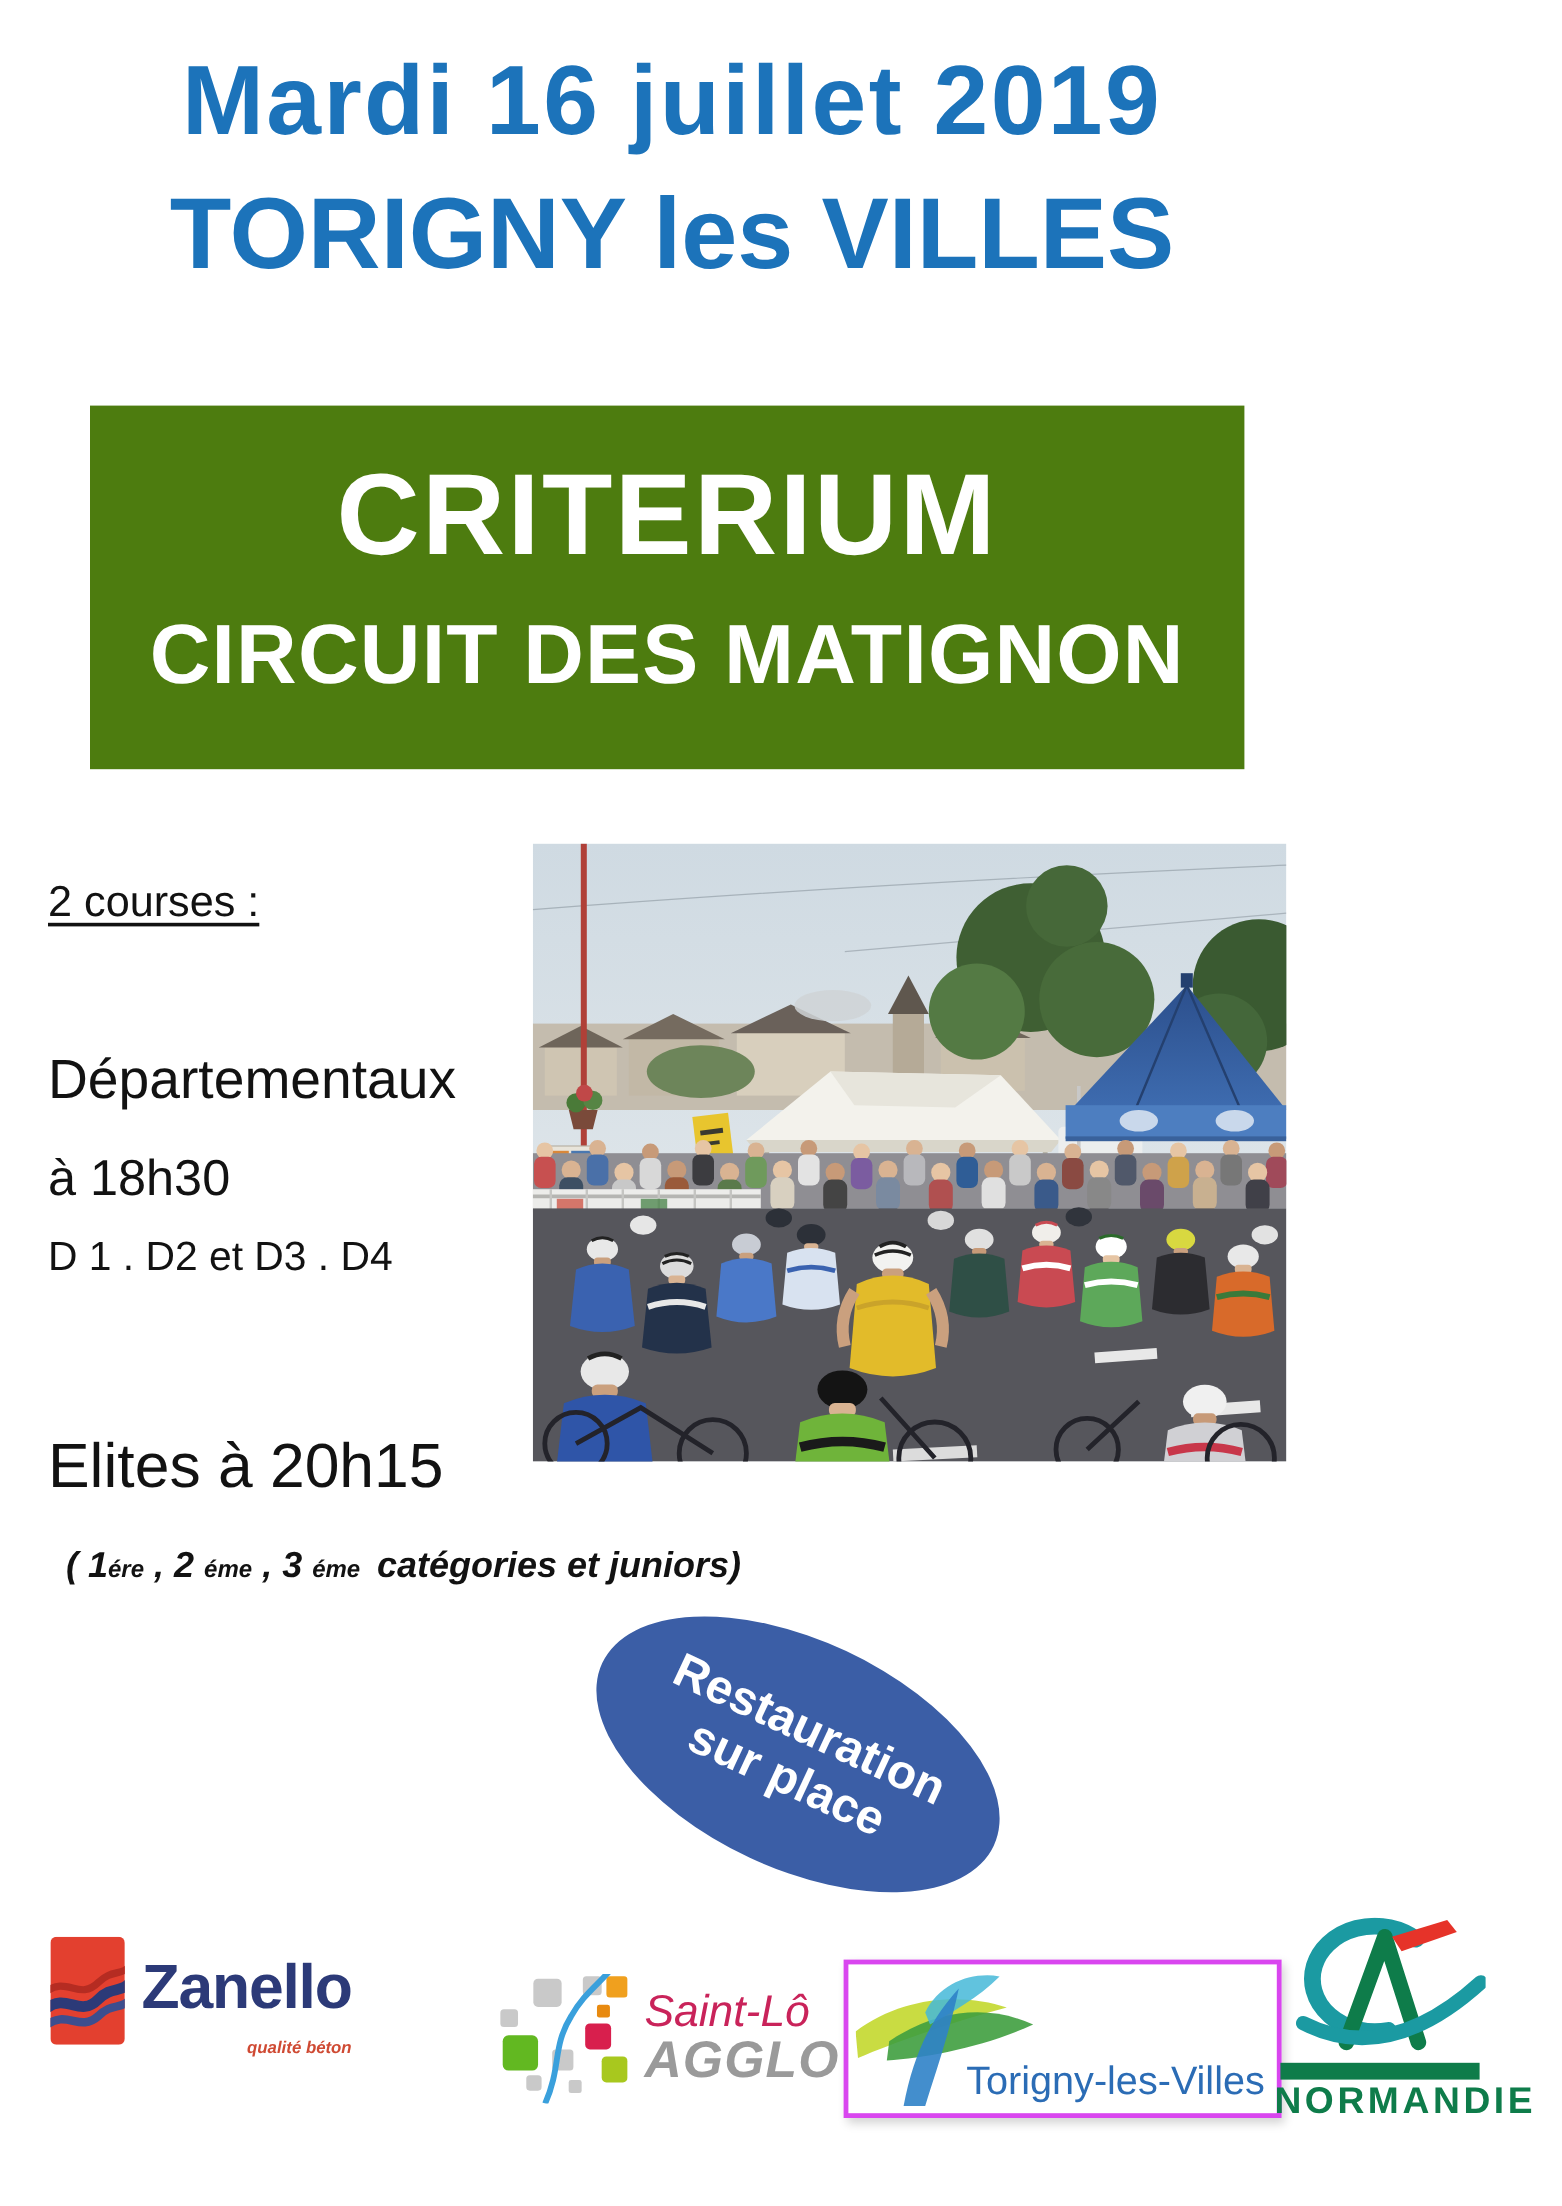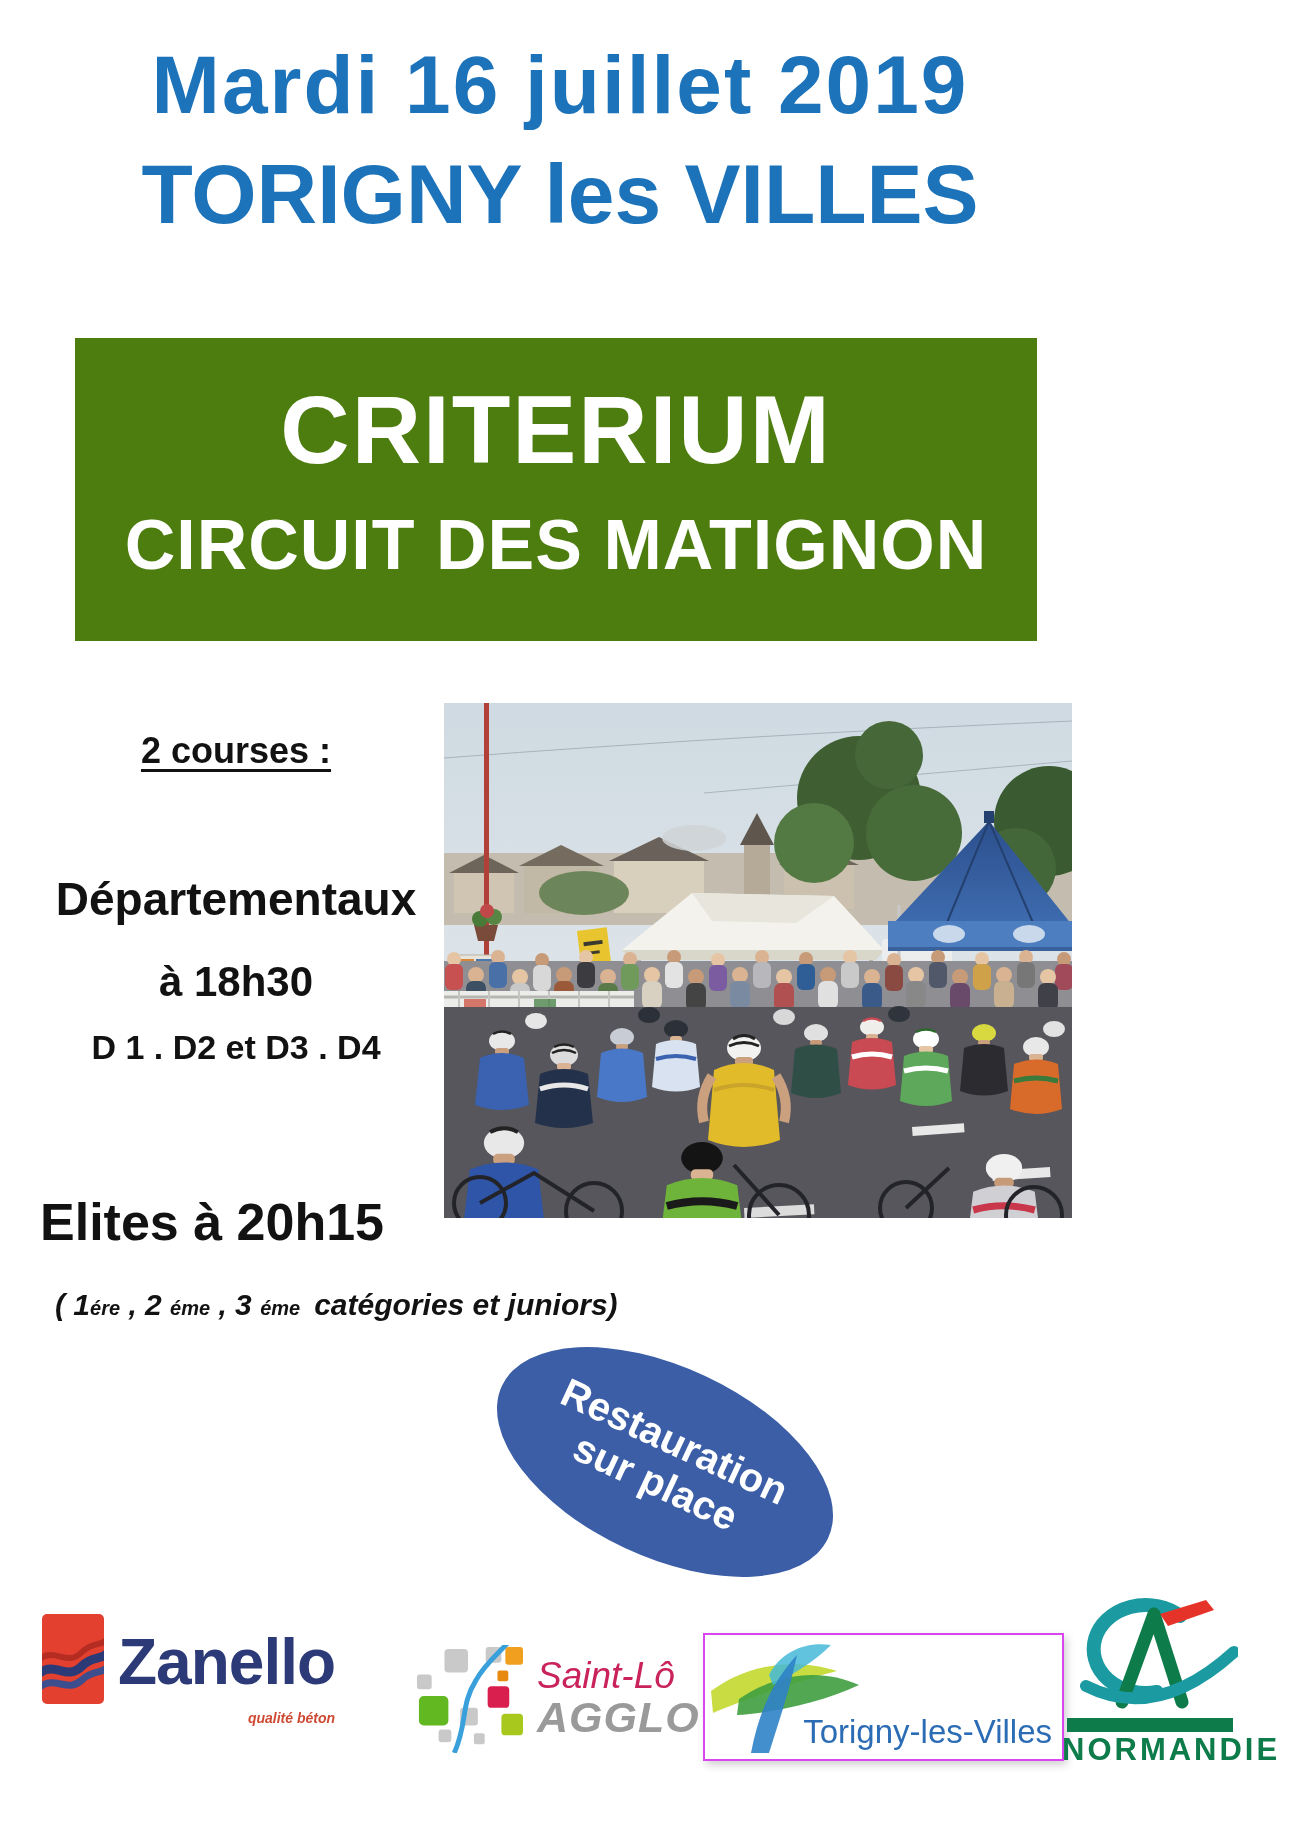--- a/index.html
+++ b/index.html
@@ -8,46 +8,46 @@
   .abs{position:absolute;}
   
   .title{left:0;top:42px;width:1120px;text-align:center;font-size:82px;font-weight:bold;
          color:#1c73ba;letter-spacing:2px;line-height:1.05;white-space:nowrap;}
   .title2{top:150px;font-size:84px;letter-spacing:0;}
   
   .banner{left:75px;top:338px;width:962px;height:303px;background:#4d7c0f;color:#ffffff;text-align:center;}
   .banner-l1{margin-top:44px;font-size:96px;font-weight:bold;letter-spacing:2px;line-height:1;}
   .banner-l2{margin-top:32px;font-size:70px;font-weight:bold;letter-spacing:1px;line-height:1;}
   
-  .sched{left:40px;width:392px;text-align:center;font-weight:bold;color:#121212;white-space:nowrap;}
+  .sched{left:40px;width:392px;font-weight:normal;color:#121212;white-space:nowrap;}
   .underlined{text-decoration:underline;text-decoration-thickness:3px;text-underline-offset:6px;}
   .h-courses{top:730px;font-size:36px;}
   .h-race1{top:872px;font-size:46px;}
   .h-time1{top:958px;font-size:42px;}
   .h-cats1{top:1028px;font-size:34px;}
   .h-race2{top:1192px;font-size:52px;width:340px;}
   .note{left:55px;top:1288px;font-size:30px;font-style:italic;font-weight:bold;color:#121212;white-space:nowrap;}
   .note .sm{font-size:20px;}
   .note .gap{margin-left:14px;}
   
   .photo{left:444px;top:703px;width:628px;height:515px;}
   
   .badge{left:485px;top:1367px;width:360px;height:190px;background:#3b5ea6;border-radius:50%;
          transform:rotate(25deg);display:flex;flex-direction:column;align-items:center;justify-content:center;
          color:#fff;font-weight:bold;font-size:40px;line-height:1.12;text-align:center;}
   
   .zanello{left:42px;top:1614px;display:flex;align-items:flex-start;}
-  .zanello-word{margin-left:14px;margin-top:16px;font-size:64px;font-weight:bold;color:#2c3a78;
+  .zanello-word{margin-left:14px;margin-top:16px;font-size:52px;font-weight:bold;color:#2c3a78;
                 letter-spacing:-1px;line-height:1;}
   .zanello-tag{margin-top:16px;text-align:right;font-size:14px;font-weight:bold;font-style:italic;color:#cf4a33;}
   .saintlo{left:415px;top:1645px;display:flex;align-items:flex-start;}
   .saintlo-text{margin-left:14px;margin-top:12px;line-height:1;font-style:italic;}
   .saintlo-t1{font-size:37px;color:#c9235a;line-height:1;}
   .saintlo-t2{font-size:43px;font-weight:bold;color:#9a9a9a;letter-spacing:1px;line-height:1;margin-top:2px;}
-  .torigny{left:703px;top:1633px;width:357px;height:124px;background:#fff;border:2px solid #d946ef;
+  .torigny{left:703px;top:1633px;width:357px;height:124px;background:#fff;border:4px solid #d946ef;
            box-shadow:3px 4px 8px rgba(0,0,0,.18);}
   .torigny-name{position:absolute;right:10px;bottom:8px;font-size:33px;color:#2b6cb5;white-space:nowrap;}
   .ca{left:1062px;top:1598px;width:176px;text-align:center;}
   .ca-bar{width:166px;height:14px;background:#0e7c4a;margin:2px auto 0 auto;}
   .ca-region{font-size:31px;font-weight:bold;color:#0e7c4a;letter-spacing:3px;}
 </style>
 </head>
 <body>
 
 <div class="page">

